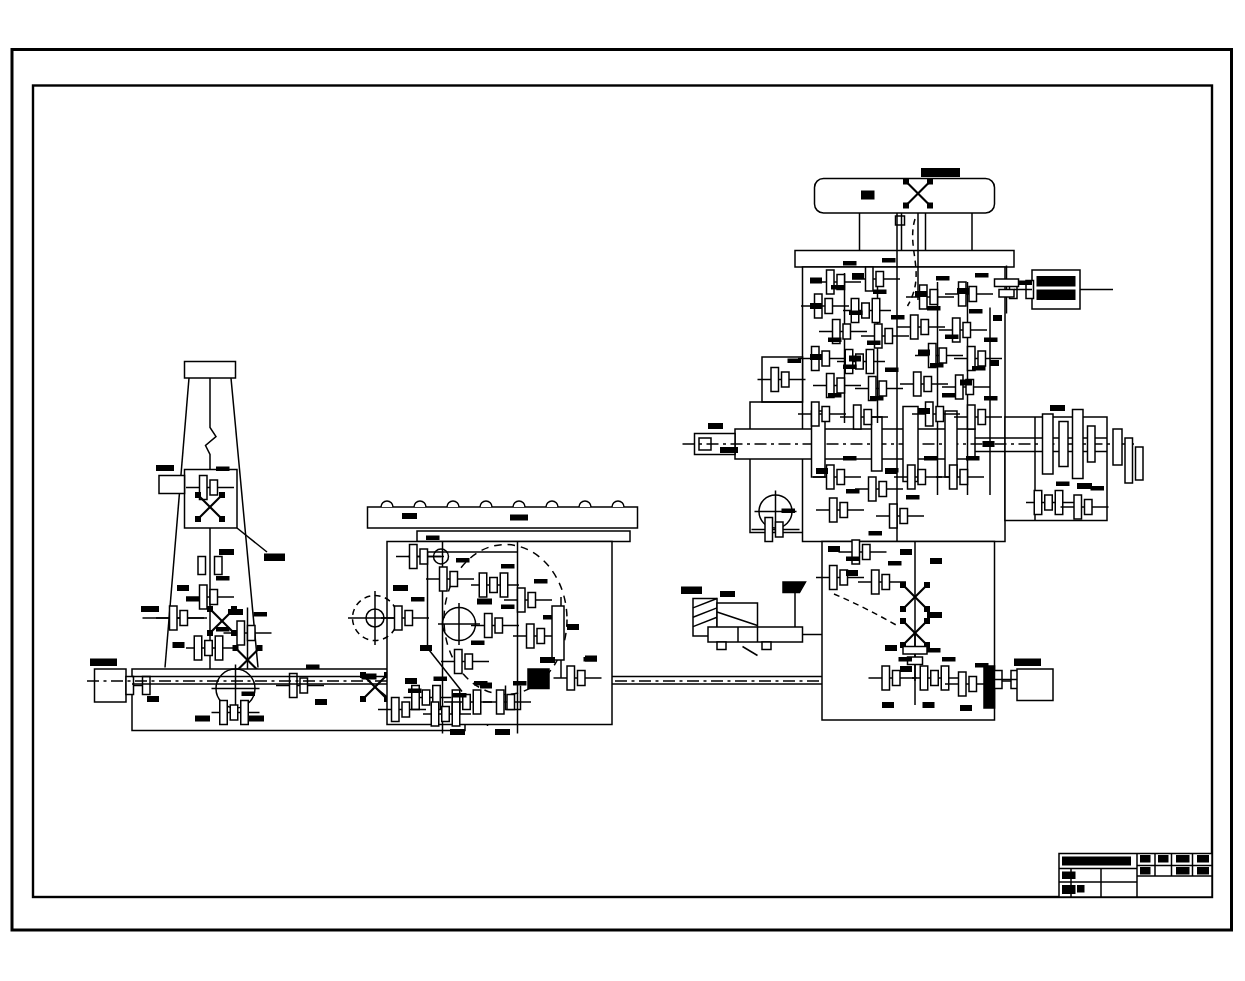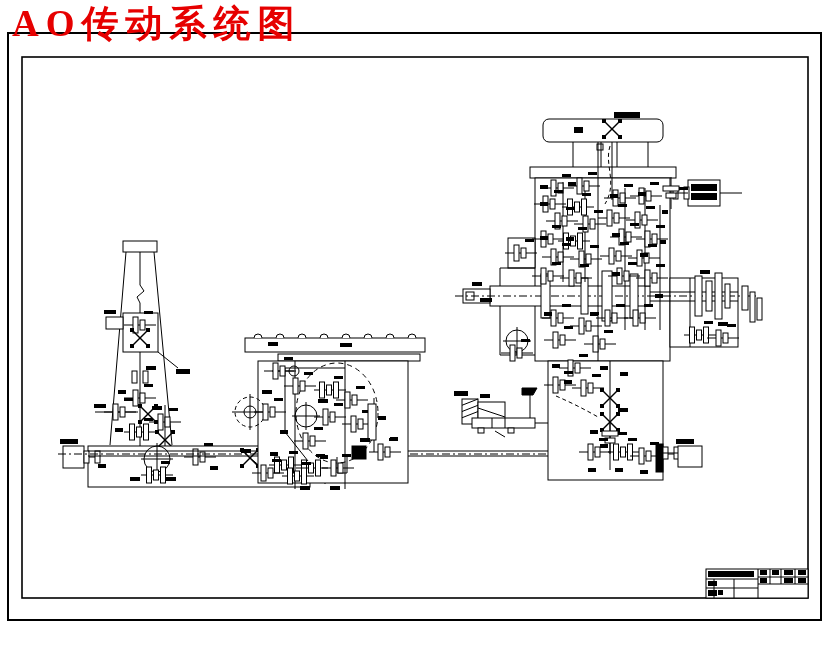--- a/index.html
+++ b/index.html
@@ -6,21 +6,20 @@
   #stage{position:relative;width:830px;height:654px;background:#fff;overflow:hidden;
          font-family:"Liberation Sans","DejaVu Sans",sans-serif;}
   #drawing-title{position:absolute;left:12px;top:4px;font-family:"Liberation Serif","DejaVu Serif",serif;
          font-weight:bold;font-size:37px;letter-spacing:7px;line-height:1.1;white-space:nowrap;z-index:2;}
   svg{position:absolute;left:0;top:0;z-index:1;}
 </style>
 </head>
 <body>
 
 <div id="stage" style="background: rgb(255, 255, 255);">
-  <div id="drawing-title" style="color: rgb(230, 0, 0);">AO传动系统图</div>
   <svg width="830" height="654" viewBox="0 0 830 654" xmlns="http://www.w3.org/2000/svg">
       <rect x="8" y="33" width="813" height="587" fill="#ffffff" stroke="#000000" stroke-width="2"></rect>
       <rect x="22" y="57" width="786" height="541" fill="#ffffff" stroke="#000000" stroke-width="1.6"></rect>
       <rect x="706" y="569" width="102" height="29" fill="#ffffff" stroke="#000000" stroke-width="1"></rect>
       <line x1="758" y1="569" x2="758" y2="598" stroke="#000000" stroke-width="1"></line>
       <line x1="706" y1="579" x2="758" y2="579" stroke="#000000" stroke-width="1"></line>
       <line x1="706" y1="588" x2="758" y2="588" stroke="#000000" stroke-width="1"></line>
       <line x1="714" y1="579" x2="714" y2="598" stroke="#000000" stroke-width="1"></line>
       <line x1="734" y1="579" x2="734" y2="598" stroke="#000000" stroke-width="1"></line>
       <line x1="758" y1="577" x2="808" y2="577" stroke="#000000" stroke-width="1"></line>

